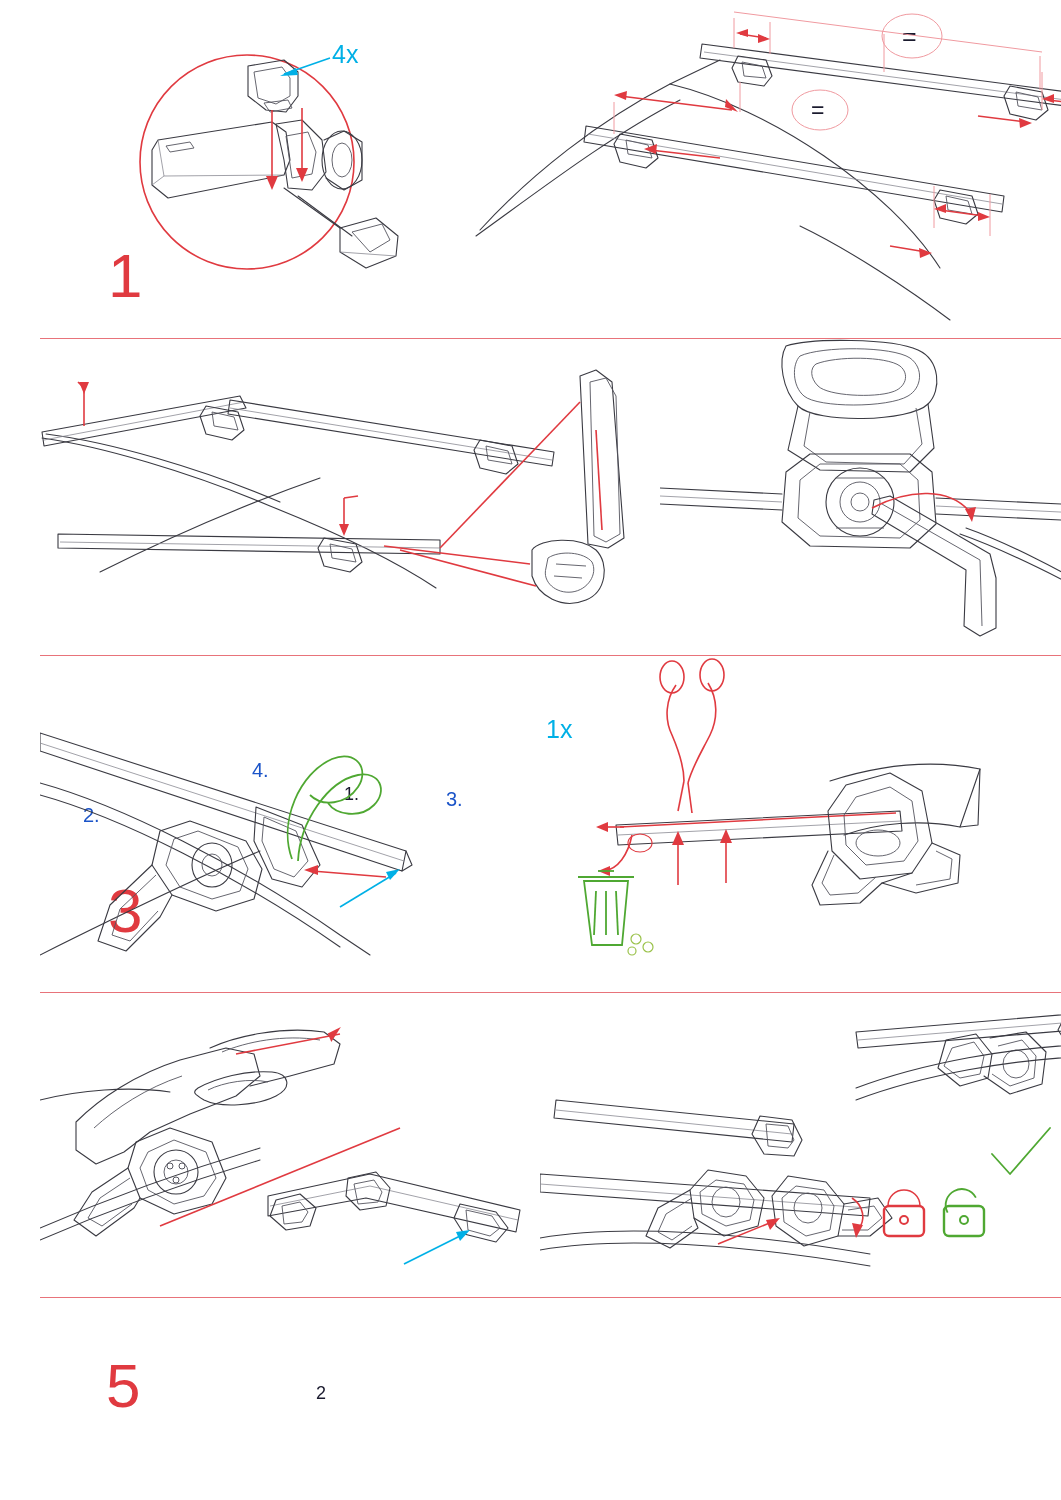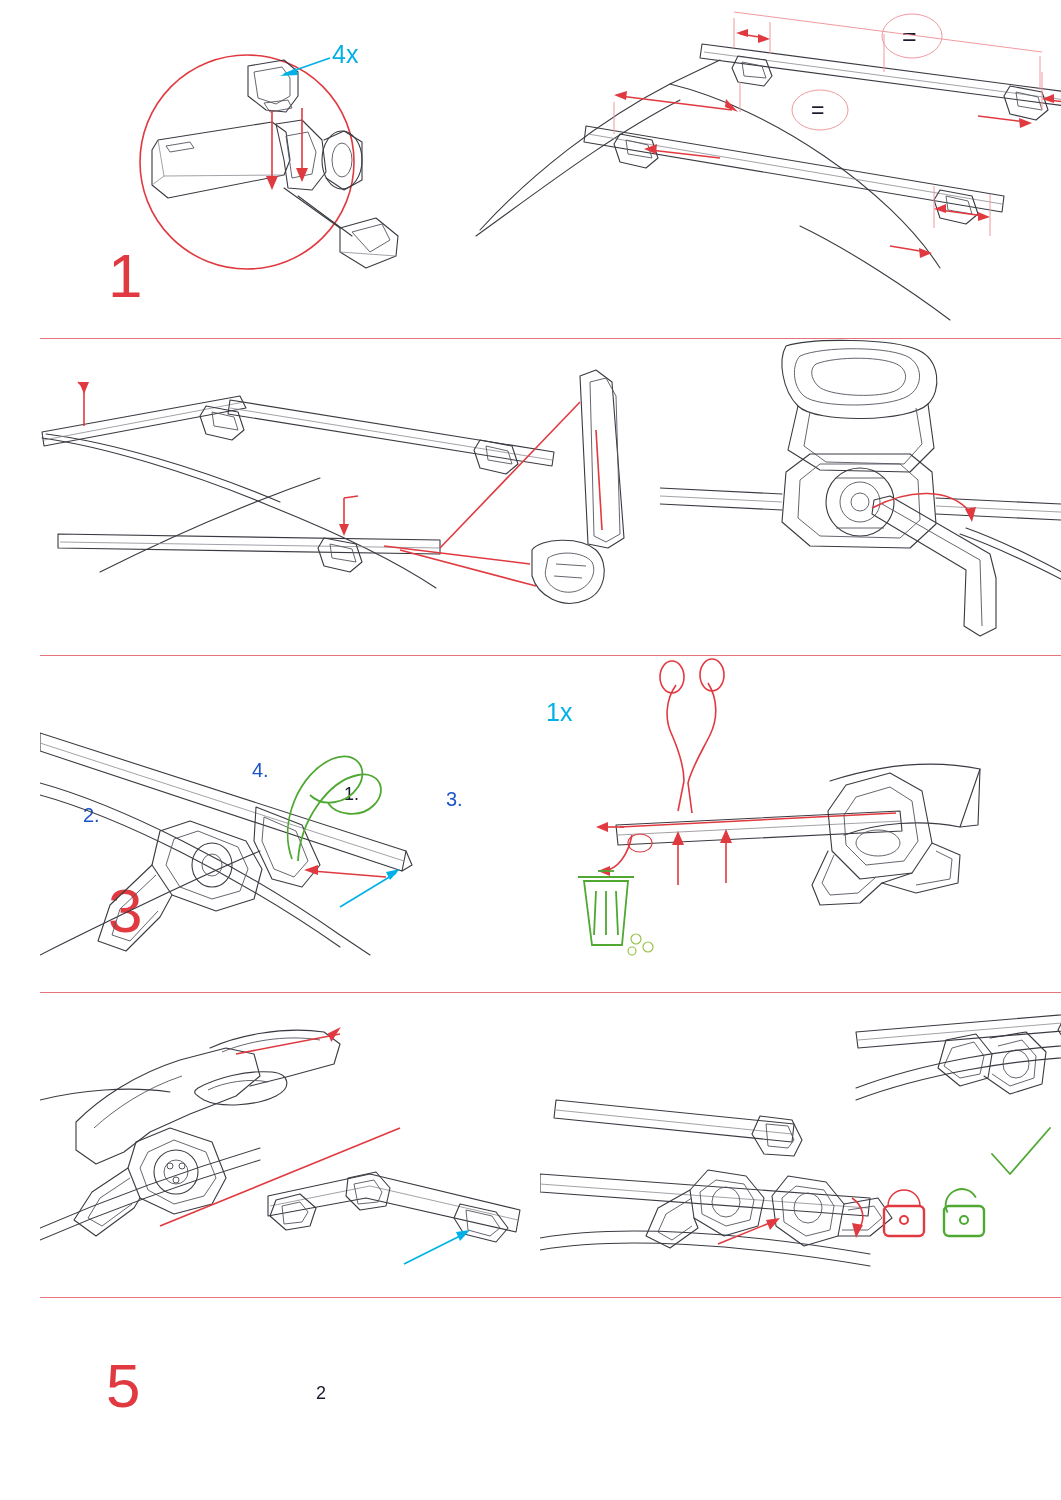--- a/index.html
+++ b/index.html
@@ -255,21 +255,21 @@
       <path class="redf" d="M304,198 l-5,-12 l10,0 z"></path>
       <path class="red" d="M304,160 L318,158" stroke-width="1.4"></path>
       <path class="red" d="M44,88 L44,50"></path>
       <path class="redf" d="M44,44 l-5,12 l10,0 z" transform="rotate(180 44,50)"></path>
       <path class="red" d="M44,50 L38,44" stroke-width="1.4"></path>
     </svg>
     <div class="dark-num" style="left:304px; top:446px;">1.</div>
     <div class="blue-num" style="left:43px; top:466px;">2.</div>
     <div class="blue-num" style="left:406px; top:450px;">3.</div>
     <div class="blue-num" style="left:212px; top:421px;">4.</div>
-    <div class="cyan-label" style="left:506px; top:360px;">1x</div>
+    <div class="cyan-label" style="left:506px; top:377px;">1x</div>
     <div class="stepnum" style="left:68px; top:542px;">3</div>
   </div>
 
   <div class="panel p4">
     <svg width="441" height="317" viewBox="0 0 441 317">
 
       <path class="ln" d="M126,8 C150,0 232,0 258,12 C280,22 282,52 268,66 C250,84 156,86 138,68 C122,52 118,22 126,8 Z"></path>
       <path class="ln2" d="M140,18 C162,8 232,8 250,20 C264,30 262,50 248,58 C228,70 158,70 144,58 C132,48 132,26 140,18 Z"></path>
       <path class="ln2" d="M156,26 C176,18 226,18 240,28 C250,36 246,50 232,54 C214,60 168,58 158,48 C150,40 150,30 156,26 Z"></path>
       <path class="ln" d="M138,68 L128,112 L160,132 L250,134 L274,110 L268,66"></path>

